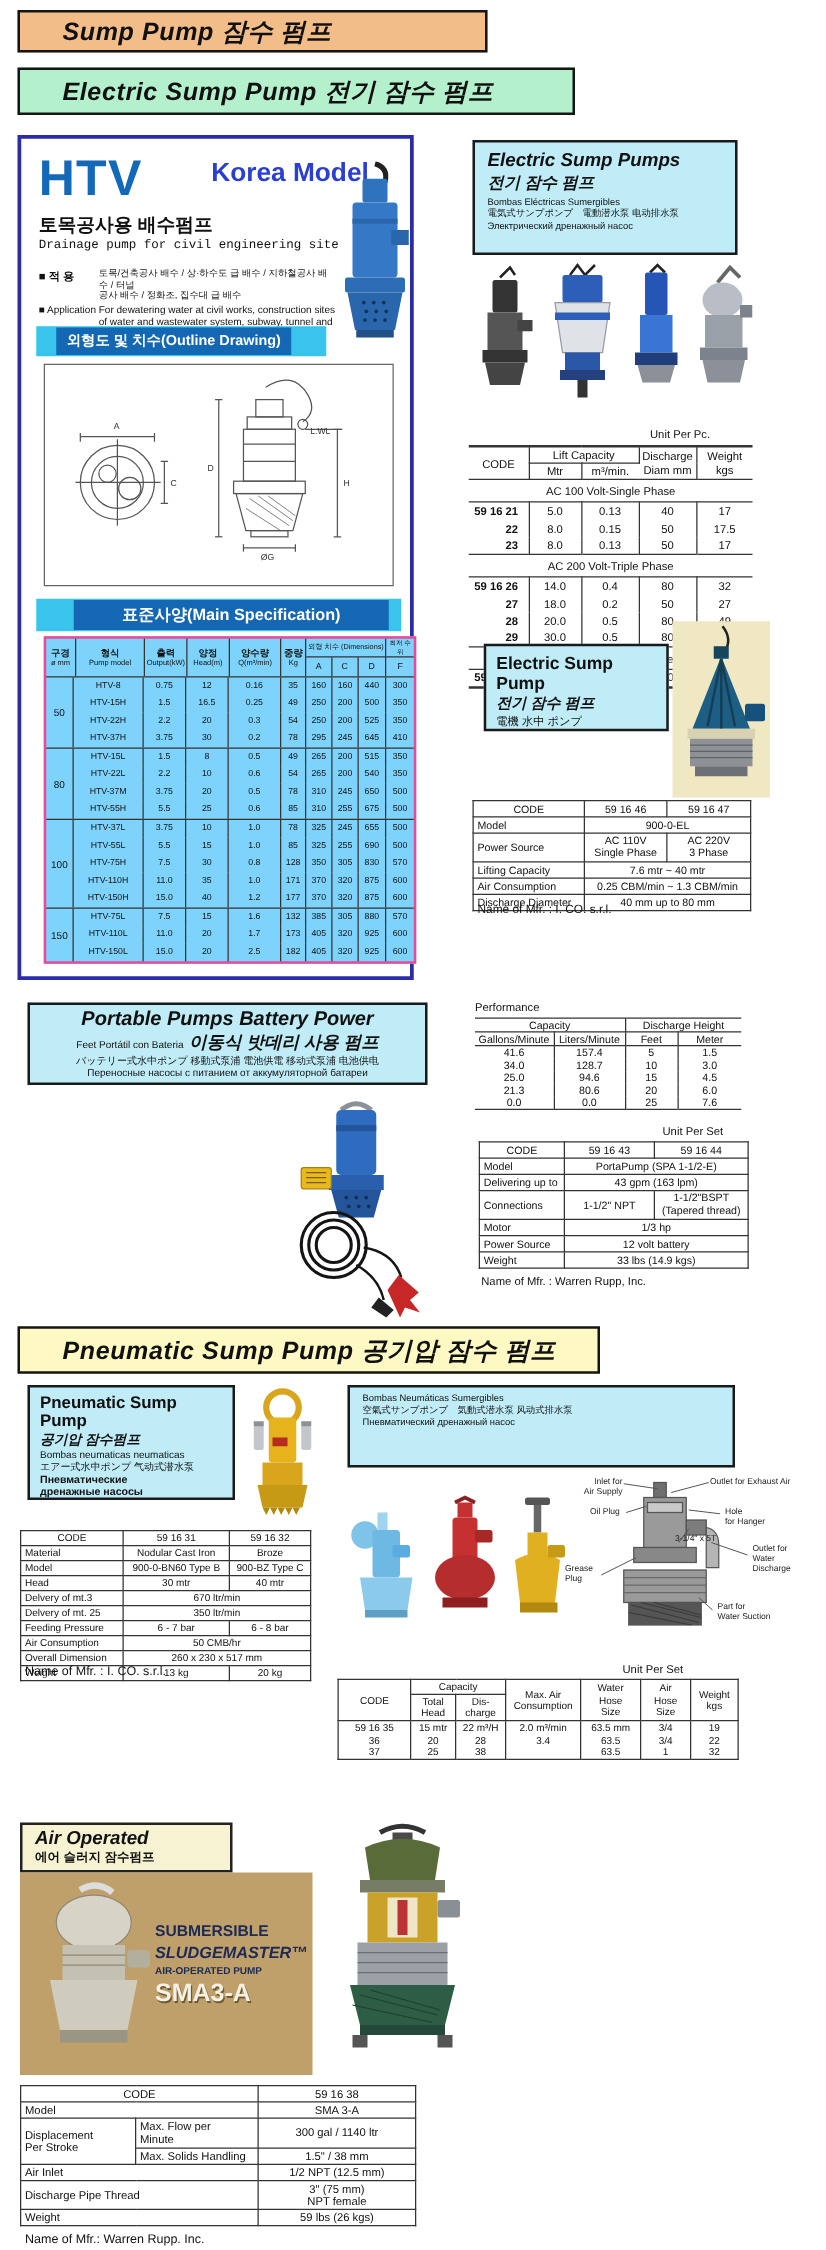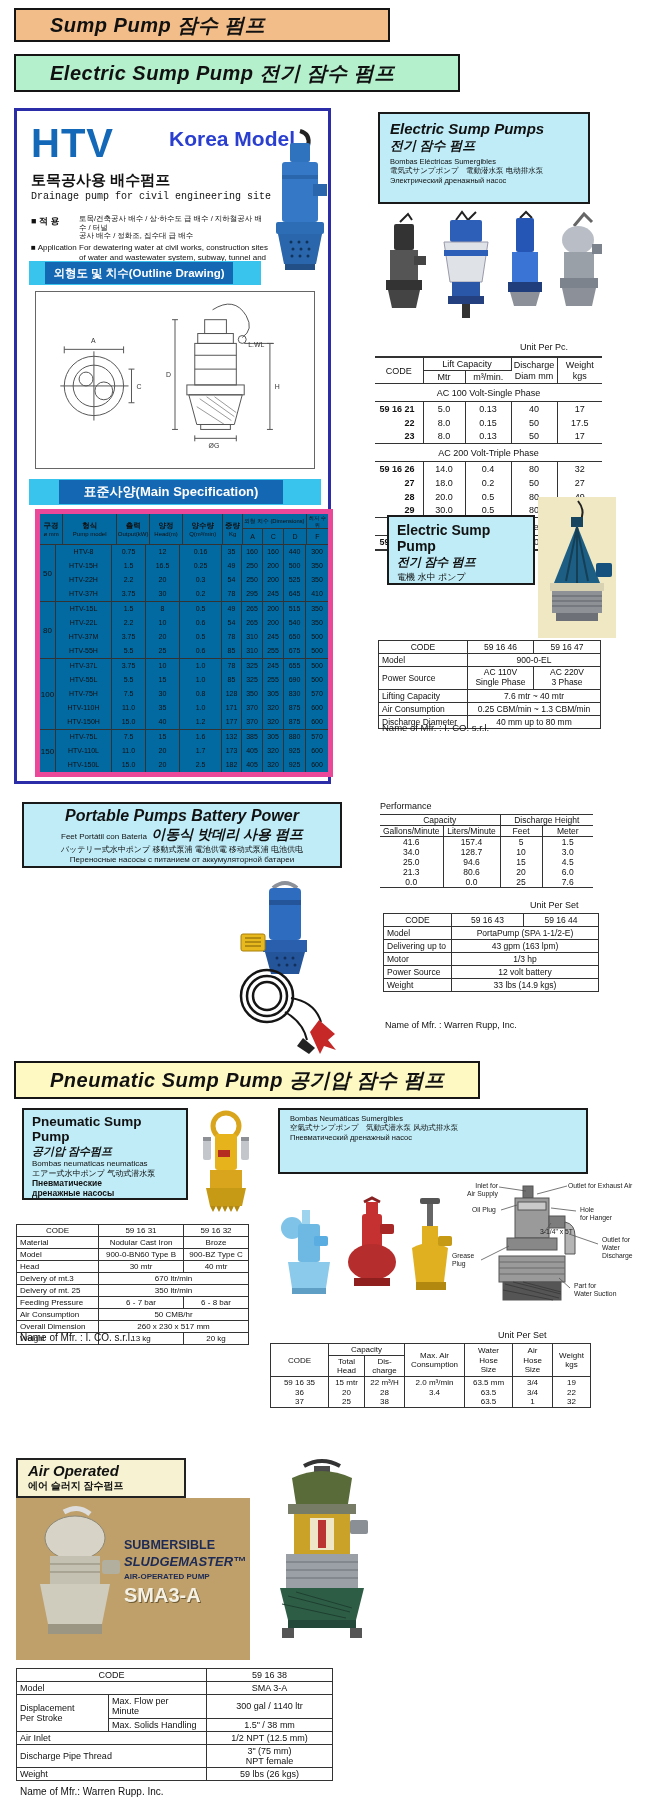--- a/index.html
+++ b/index.html
@@ -7,21 +7,21 @@
 .page{position:relative;width:661px;height:1800px;background:#fff;overflow:hidden;font-family:"Liberation Sans",sans-serif}
 .abs{position:absolute}
 .b{font-weight:bold}.i{font-style:italic}.ctr{text-align:center}.rt{text-align:right}
 .pre{white-space:pre-line;line-height:1.15}
 .banner{border:2px solid #151515;display:flex;align-items:center;padding-left:34px;font-weight:bold;font-style:italic;font-size:20px;letter-spacing:.5px}
 .cyanbox{background:#bfecf7;border:2px solid #1a1a1a;padding:6px 10px}
 .navybox{position:absolute;border:3px solid #2a2ca8;background:#fff}
 .hdrbar{position:absolute;background:#38c4ec}
 .hdrlabel{position:absolute;background:#1467b2;color:#fff;font-weight:bold;text-align:center}
 
-.spec{position:absolute;border:5px solid #ec4899;font-size:7px;background:#0369a1}
+.spec{position:absolute;border:2px solid #ec4899;font-size:7px;background:#7dd3fc}
 .spec .hrow{display:flex;border-bottom:1px solid #333}
 .spec .hc{border-right:1px solid #333;text-align:center;display:flex;flex-direction:column;justify-content:center;height:30px}
 .spec .hc:last-child{border-right:none}
 .spec .hk{font-weight:bold;font-size:7.5px}.spec .he{font-size:6px}
 .spec .grp{display:flex;border-bottom:1px solid #333}
 .spec .grp:last-child{border-bottom:none}
 .spec .dia{width:24px;border-right:1px solid #333;display:flex;align-items:center;justify-content:center;font-size:8px}
 .spec .rows{flex:1}
 .spec .srow{display:flex;height:14px;line-height:14px}
 .spec .srow>div{border-right:1px solid #333;text-align:center;overflow:hidden}
@@ -146,21 +146,21 @@
         <text x="55" y="52">A</text>
         <text x="101" y="98">C</text>
         <text x="131" y="86">D</text>
         <text x="241" y="98">H</text>
         <text x="174" y="158">ØG</text>
         <text x="214" y="56">L.WL</text>
       </g>
     </svg>
 
     <div class="hdrbar" style="left:12px;top:368px;width:292px;height:26px"></div>
-    <div class="hdrlabel" style="left:42px;top:369px;width:224px;height:24px;font-size:13px;line-height:24px">표준사양(Main Specification)</div>
+    <div class="hdrlabel" style="left:42px;top:369px;width:252px;height:24px;font-size:13px;line-height:24px">표준사양(Main Specification)</div>
 
     <div class="spec" style="left:18px;top:398px;width:298px">
       <div class="hrow">
         <div class="hc" style="width:24px">
             <span class="hk">구경</span>
             <span class="he">ø mm</span>
           </div>
         <div class="hc c1">
             <span class="hk">형식</span>
             <span class="he">Pump model</span>
@@ -711,20 +711,26 @@
         </tr>
     <tr>
           <td>Model</td>
           <td colspan="2" class="ctr">PortaPump (SPA 1-1/2-E)</td>
         </tr>
     <tr>
           <td>Delivering up to</td>
           <td colspan="2" class="ctr">43 gpm (163 lpm)</td>
         </tr>
     <tr>
+          <td>Connections</td>
+          <td class="ctr">1-1/2" NPT</td>
+          <td class="ctr pre">1-1/2"BSPT
+(Tapered thread)</td>
+        </tr>
+    <tr>
           <td>Motor</td>
           <td colspan="2" class="ctr">1/3 hp</td>
         </tr>
     <tr>
           <td>Power Source</td>
           <td colspan="2" class="ctr">12 volt battery</td>
         </tr>
     <tr>
           <td>Weight</td>
           <td colspan="2" class="ctr">33 lbs (14.9 kgs)</td>

